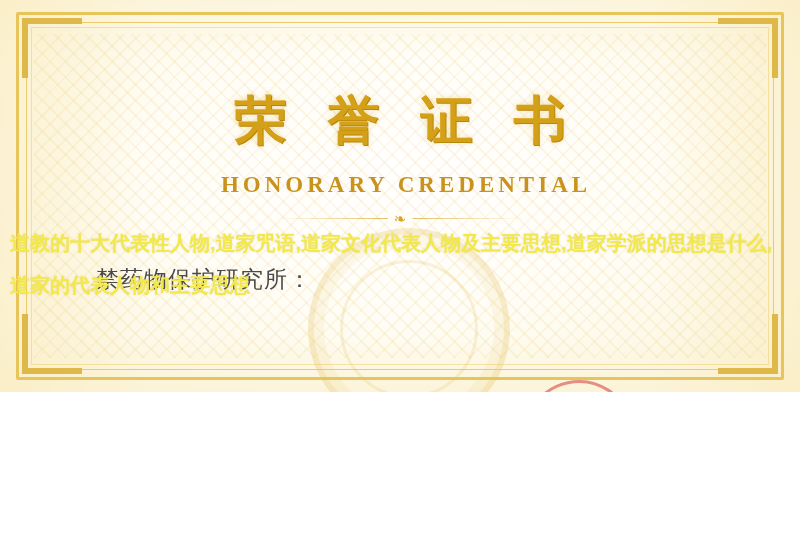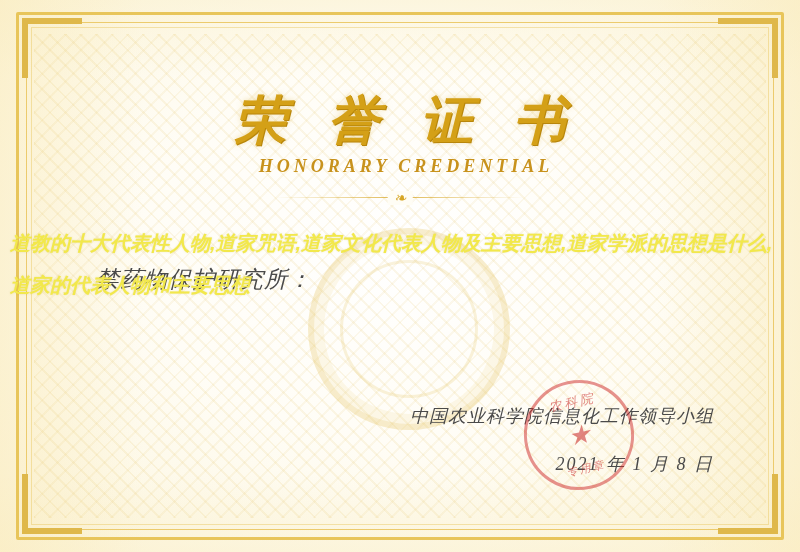--- a/index.html
+++ b/index.html
@@ -10,25 +10,24 @@
     width: 800px;
     height: 552px;
     overflow: hidden;
     font-family: "Liberation Sans", sans-serif;
     background: #ffffff;
   }
 
   #certificate {
     position: relative;
     width: 800px;
-    height: 552px;
+    height: 392px;
     background:
       radial-gradient(ellipse at 50% 45%, #ffffff 0%, #fffdf6 45%, #fdf8e6 75%, #fbf3d8 100%);
     overflow: hidden;
-    font-style: italic;
   }
 
   
   .page-tint {
     position: absolute;
     inset: 0;
     background:
       linear-gradient(90deg, rgba(250,236,190,0.55) 0%, rgba(255,255,255,0) 18%,
                               rgba(255,255,255,0) 82%, rgba(250,236,190,0.55) 100%),
       linear-gradient(180deg, rgba(250,240,205,0.5) 0%, rgba(255,255,255,0) 14%,
@@ -95,23 +94,23 @@
   .cert-title {
     font-family: "Liberation Serif", serif;
     font-size: 52px;
     font-weight: bold;
     letter-spacing: 14px;
     color: #d4a017;
     text-shadow: 1px 1px 0 #b8860b, 0 0 6px rgba(212,160,23,0.35);
     padding-left: 14px;
   }
   .cert-subtitle {
-    margin-top: 0;
-    font-family: "Liberation Serif", serif;
-    font-size: 18px;
+    margin-top: 16px;
+    font-family: "Liberation Serif", serif;
+    font-size: 23px;
     font-weight: bold;
     letter-spacing: 4px;
     color: #c8921c;
     padding-left: 12px;
   }
   .title-rule {
     margin: 14px auto 0 auto;
     width: 250px;
     height: 14px;
     position: relative;

